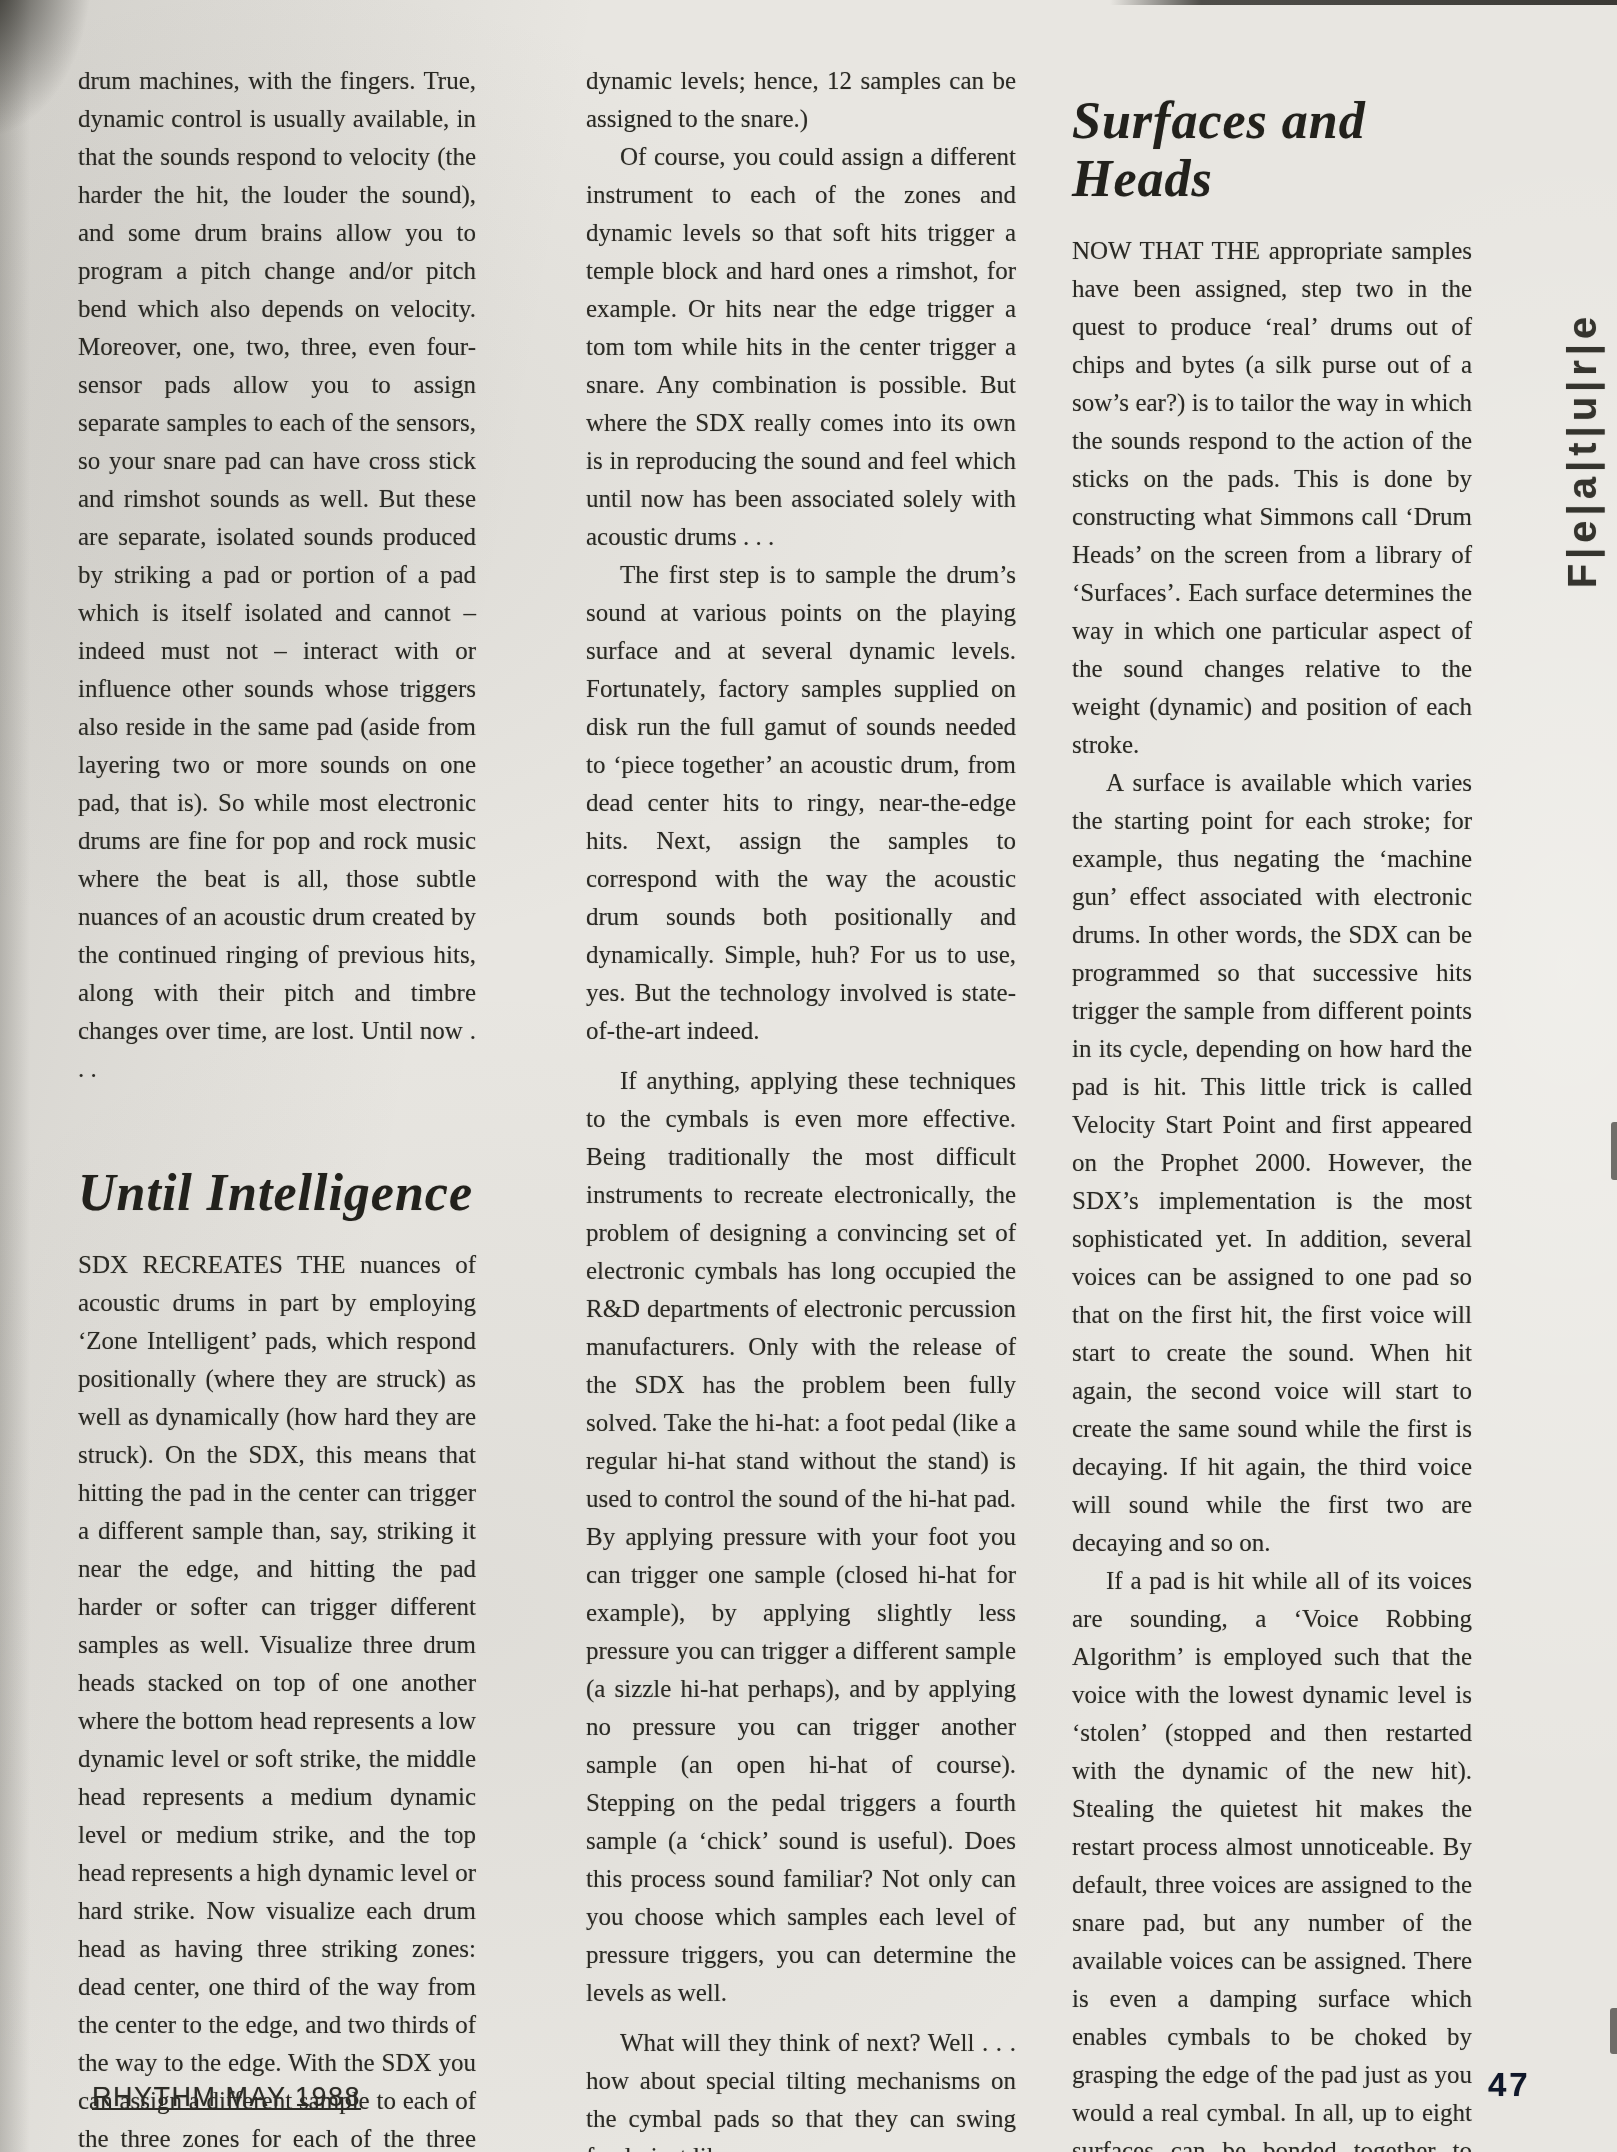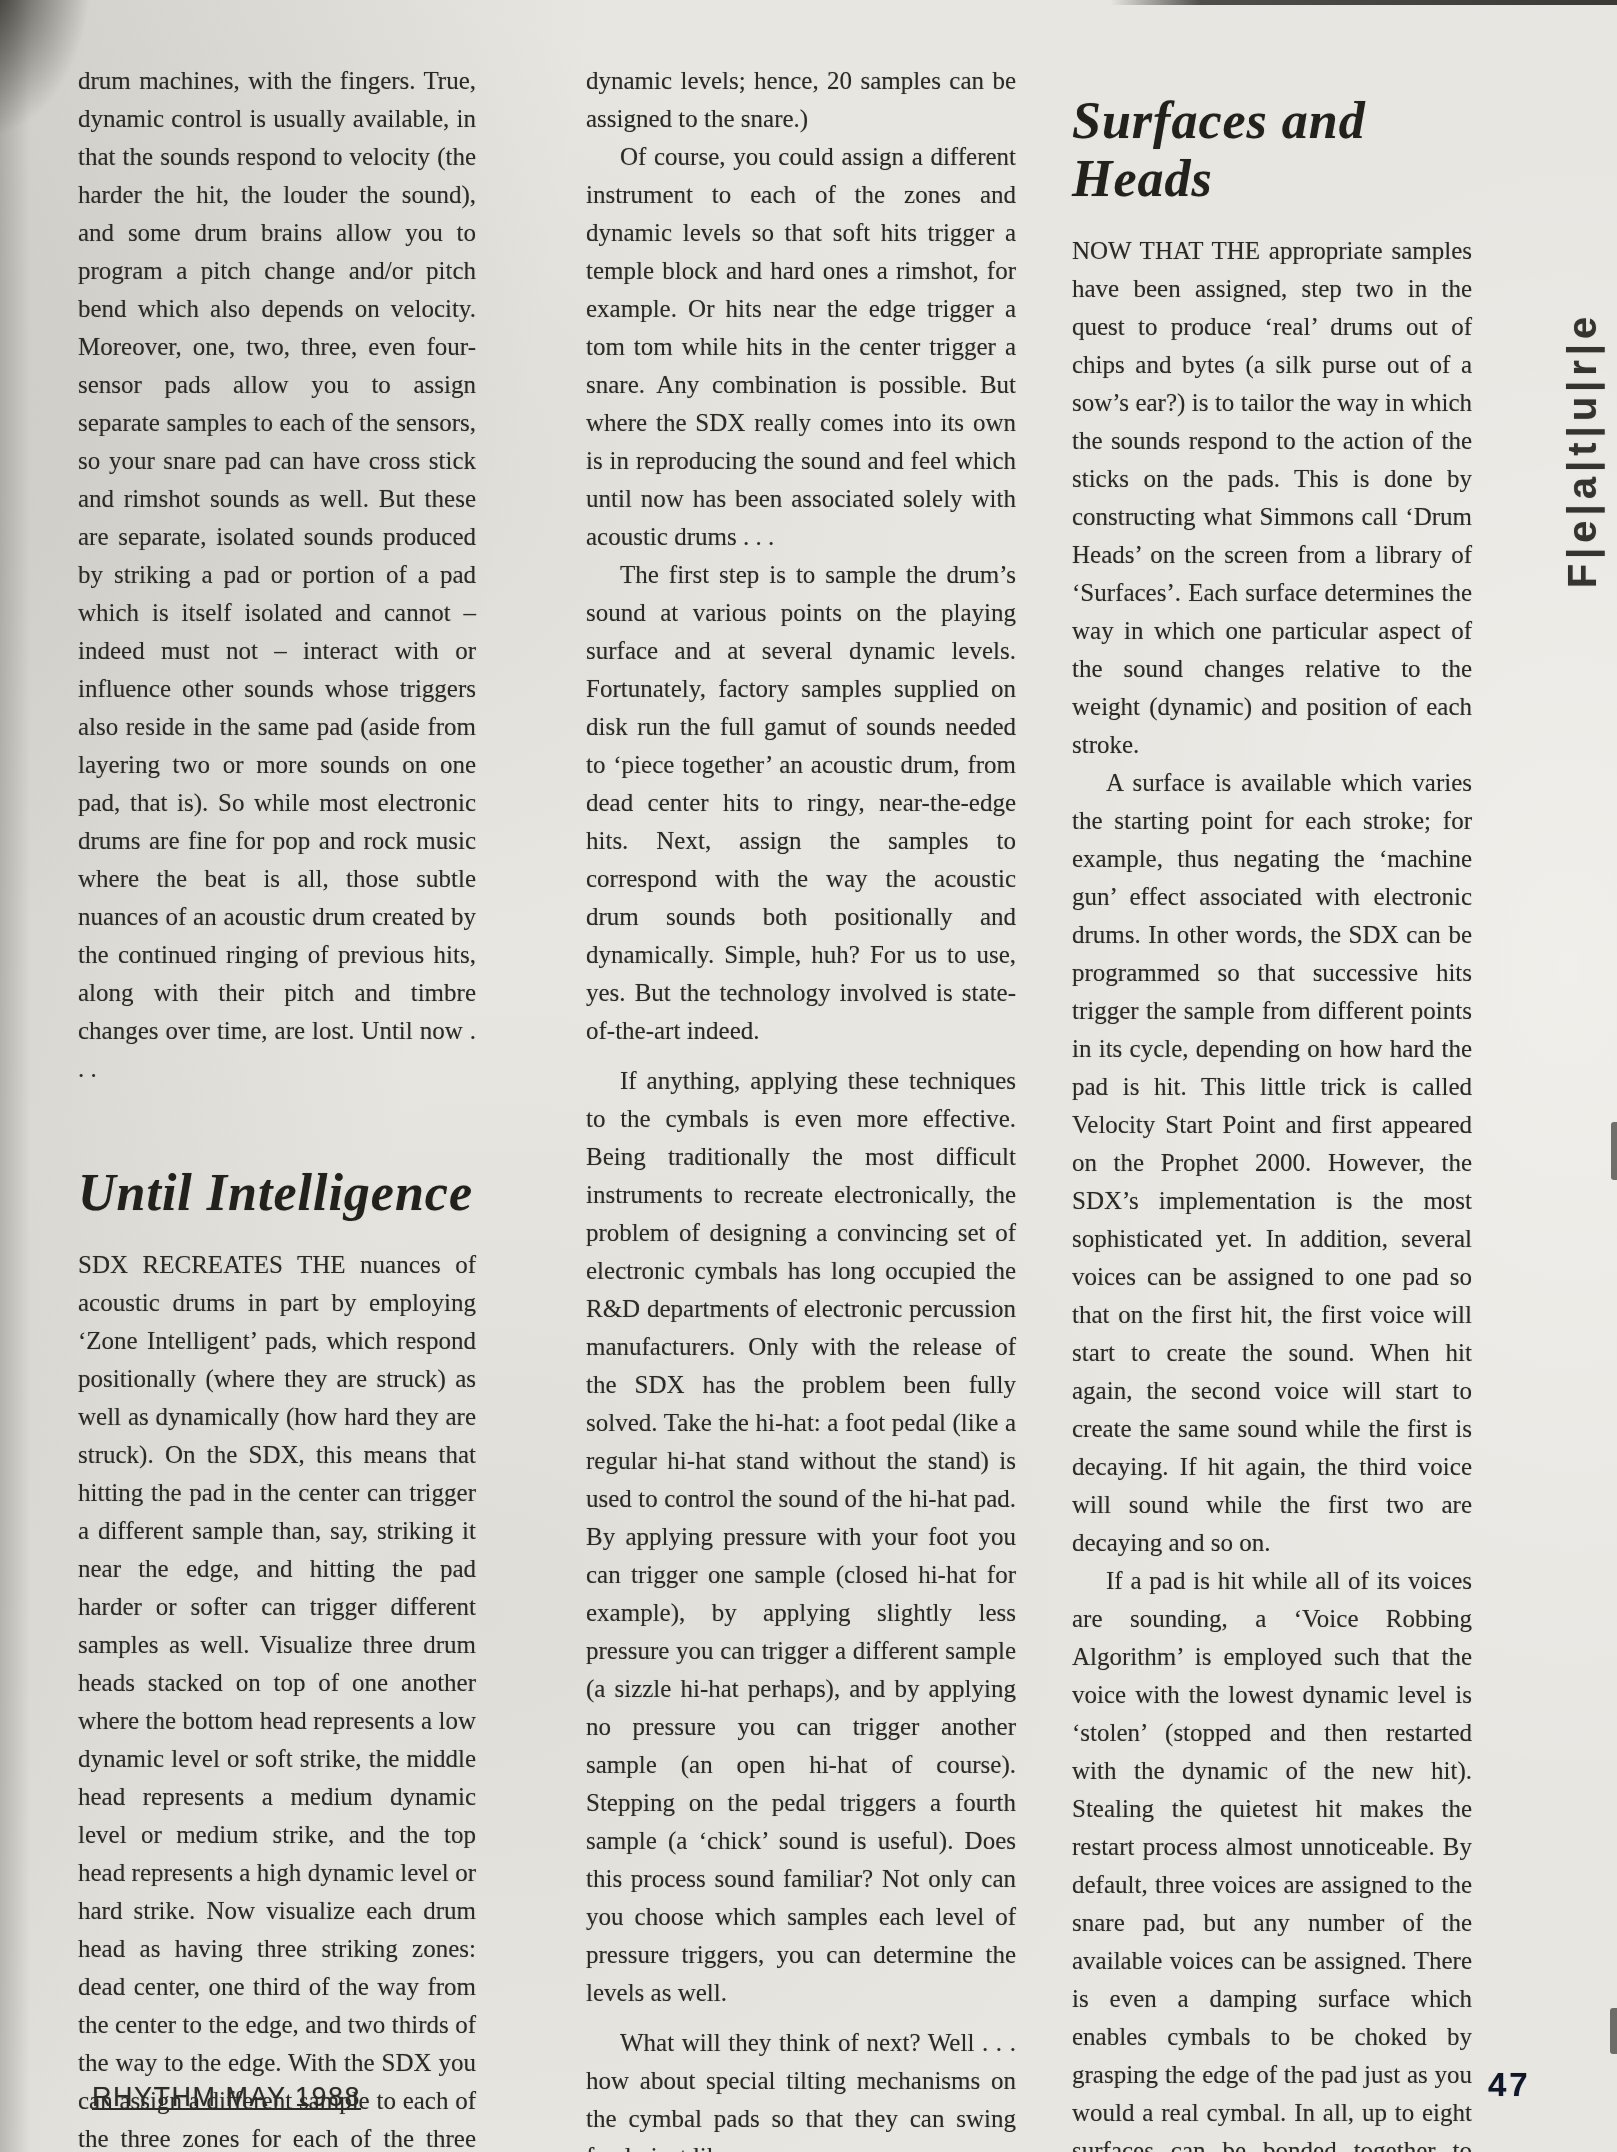--- a/index.html
+++ b/index.html
@@ -73,21 +73,21 @@
   <div class="top-edge-line"></div>
   <div class="edge-mark m1"></div>
   <div class="edge-mark m2"></div>
 
   <div class="col" id="col1">
       <p><span>drum machines, with the fingers. True, dynamic control is usually available, in that the sounds respond to velocity (the harder the hit, the louder the sound), and some drum brains allow you to program a pitch change and/or pitch bend which also depends on velocity. Moreover, one, two, three, even four-sensor pads allow you to assign separate samples to each of the sensors, so your snare pad can have cross stick and rimshot sounds as well. But these are separate, isolated sounds produced by striking a pad or portion of a pad which is itself isolated and cannot – indeed </span><span class="it">must</span><span> not – interact with or influence other sounds whose triggers also reside in the same pad (aside from layering two or more sounds on one pad, that is). So while most electronic drums are fine for pop and rock music where the beat is </span><span class="it">all</span><span>, those subtle nuances of an acoustic drum created by the continued ringing of previous hits, along with their pitch and timbre changes over time, are lost. Until now . . .</span></p>
       <h2 class="section-heading">Until Intelligence</h2>
       <p><span>SDX RECREATES THE nuances of acoustic drums in part by employing ‘Zone Intelligent’ pads, which respond positionally (</span><span class="it">where</span><span> they are struck) as well as dynamically (how </span><span class="it">hard</span><span> they are struck). On the SDX, this means that hitting the pad in the center can trigger a different sample than, say, striking it near the edge, and hitting the pad harder or softer can trigger different samples as well. Visualize three drum heads stacked on top of one another where the bottom head represents a low dynamic level or soft strike, the middle head represents a medium dynamic level or medium strike, and the top head represents a high dynamic level or hard strike. Now visualize each drum head as having three striking zones: dead center, one third of the way from the center to the edge, and two thirds of the way to the edge. With the SDX you can assign a different sample to each of the three zones for each of the three dynamic levels. In other words, nine samples for one drum. (The snare pad senses the three normal positions plus the rim position, for each of the three</span></p>
     </div>
   <div class="col" id="col2">
-      <p><span>dynamic levels; hence, 20 samples can be assigned to the snare.)</span></p>
+      <p><span>dynamic levels; hence, 12 samples can be assigned to the snare.)</span></p>
       <p class="indent"><span>Of course, you could assign a different instrument to each of the zones and dynamic levels so that soft hits trigger a temple block and hard ones a rimshot, for example. Or hits near the edge trigger a tom tom while hits in the center trigger a snare. Any combination is possible. But where the SDX really comes into its own is in reproducing the sound and feel which until now has been associated solely with acoustic drums . . .</span></p>
       <p class="indent"><span>The first step is to sample the drum’s sound at various points on the playing surface and at several dynamic levels. Fortunately, factory samples supplied on disk run the full gamut of sounds needed to ‘piece together’ an acoustic drum, from dead center hits to ringy, near-the-edge hits. Next, assign the samples to correspond with the way the acoustic drum sounds both positionally and dynamically. Simple, huh? For us to use, yes. But the technology involved is state-of-the-art indeed.</span></p>
       <p class="indent gap"><span>If anything, applying these techniques to the cymbals is even more effective. Being traditionally the most difficult instruments to recreate electronically, the problem of designing a convincing set of electronic cymbals has long occupied the R&amp;D departments of electronic percussion manufacturers. Only with the release of the SDX has the problem been fully solved. Take the hi-hat: a foot pedal (like a regular hi-hat stand without the stand) is used to control the sound of the hi-hat pad. By applying pressure with your foot you can trigger one sample (closed hi-hat for example), by applying slightly less pressure you can trigger a different sample (a sizzle hi-hat perhaps), and by applying no pressure you can trigger another sample (an open hi-hat of course). Stepping on the pedal triggers a fourth sample (a ‘chick’ sound is useful). Does this process sound familiar? Not only can you choose which samples each level of pressure triggers, you can determine the levels as well.</span></p>
       <p class="indent gap"><span>What will they think of next? Well . . . how about special tilting mechanisms on the cymbal pads so that they can swing freely just like</span></p>
     </div>
   <div class="col" id="col3">
       <h2 class="section-heading tight">Surfaces and Heads</h2>
       <p><span>NOW THAT THE appropriate samples have been assigned, step two in the quest to produce ‘real’ drums out of chips and bytes (a silk purse out of a sow’s ear?) is to tailor the way in which the sounds respond to the action of the sticks on the pads. This is done by constructing what Simmons call ‘Drum Heads’ on the screen from a library of ‘Surfaces’. Each surface determines the way in which one particular aspect of the sound changes relative to the weight (dynamic) and position of each stroke.</span></p>
       <p class="indent"><span>A surface is available which varies the starting point for each stroke; for example, thus negating the ‘machine gun’ effect associated with electronic drums. In other words, the SDX can be programmed so that successive hits trigger the sample from different points in its cycle, depending on how hard the pad is hit. This little trick is called Velocity Start Point and first appeared on the Prophet 2000. However, the SDX’s implementation is the most sophisticated yet. In addition, several voices can be assigned to one pad so that on the first hit, the first voice will start to create the sound. When hit again, the second voice will start to create the same sound while the first is decaying. If hit again, the third voice will sound while the first two are decaying and so on.</span></p>
       <p class="indent"><span>If a pad is hit while all of its voices are sounding, a ‘Voice Robbing Algorithm’ is employed such that the voice with the lowest dynamic level is ‘stolen’ (stopped and then restarted with the dynamic of the new hit). Stealing the quietest hit makes the restart process almost unnoticeable. By default, three voices are assigned to the snare pad, but any number of the available voices can be assigned. There is even a damping surface which enables cymbals to be choked by grasping the edge of the pad just as you would a real cymbal. In all, up to eight surfaces can be bonded together to create a Drum Head that will respond just as an acoustic instrument. Sound far-fetched? Well, it works!</span></p>

